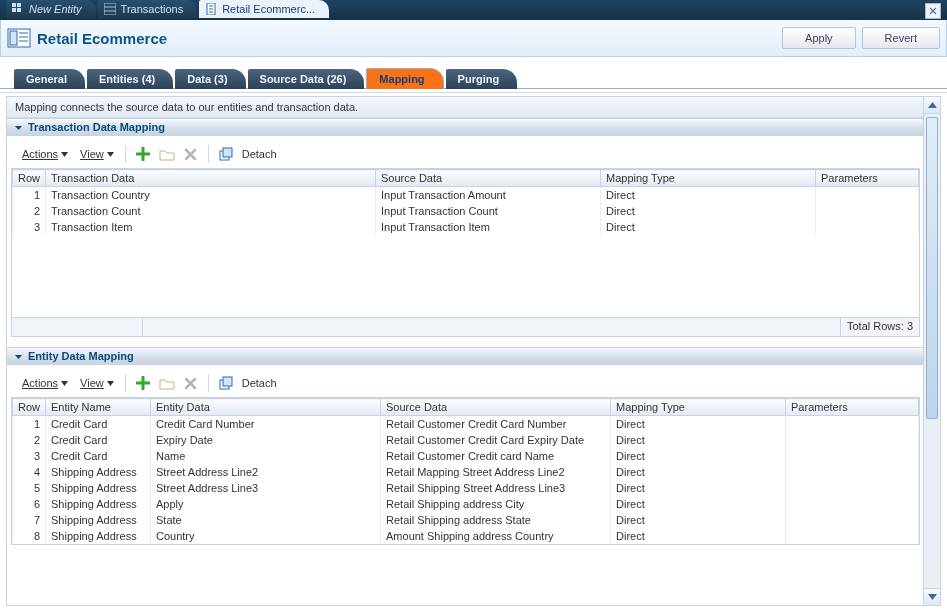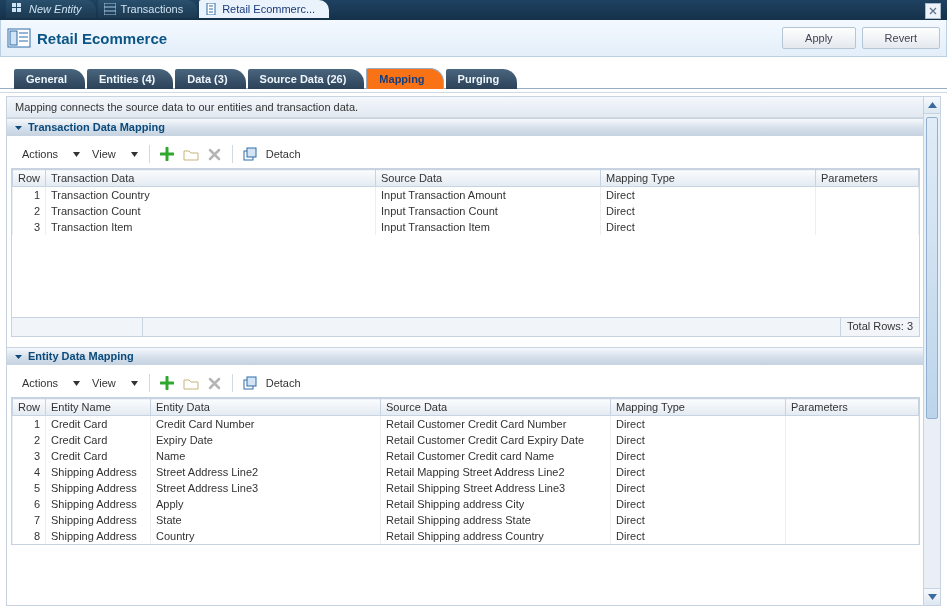--- a/index.html
+++ b/index.html
@@ -37,21 +37,21 @@
 
   .info-strip{background:linear-gradient(#f4f7fb,#e2e9f1);border-bottom:1px solid #d0dae4;padding:4px 8px;color:#333;}
 
   .section-head{background:linear-gradient(#f6f9fc,#d6e0eb 55%,#c7d4e1);border-top:1px solid #c7d3e0;border-bottom:1px solid #c7d3e0;padding:2px 6px;color:#0b4a7b;font-weight:bold;display:flex;align-items:center;gap:4px;}
   .disclosure{width:11px;height:11px;display:inline-flex;align-items:center;justify-content:center;}
 
   .section-body{padding:6px 4px 0 4px;}
   .hint{padding:2px 2px 10px 2px;color:#333;}
 
   .toolbar{display:flex;align-items:center;gap:2px;padding:2px 0 4px 6px;}
-  .toolbar .menu-btn{display:flex;align-items:center;gap:15px;padding:2px 5px;border-radius:2px;}
+  .toolbar .menu-btn{display:flex;align-items:center;gap:3px;padding:2px 5px;border-radius:2px;text-decoration:underline;}
   .toolbar .sep{width:1px;height:18px;background:#cfd9e3;margin:0 4px;}
   .toolbar .icon-btn{width:22px;height:20px;display:flex;align-items:center;justify-content:center;border-radius:2px;}
   .toolbar .detach-label{margin-left:3px;color:#333;}
 
   table.grid{border-collapse:collapse;width:100%;font-size:11px;}
   table.grid th{background:linear-gradient(#fafcfe,#e3eaf2);border:1px solid #c7d3e0;padding:2px 5px;text-align:left;font-weight:normal;color:#333;}
   table.grid td{border-left:1px solid #eceff2;border-right:1px solid #eceff2;padding:2px 5px;white-space:nowrap;}
 
   .grid-block{border:1px solid #c7d3e0;}
   .grid-scrollarea{height:148px;overflow:auto;}
@@ -362,21 +362,21 @@
                   <td>Shipping Address</td>
                   <td>State</td>
                   <td>Retail Shipping address State</td>
                   <td>Direct</td>
                   <td></td>
                 </tr>
                 <tr>
                   <td style="text-align:right">8</td>
                   <td>Shipping Address</td>
                   <td>Country</td>
-                  <td>Retail Shipping address Country</td>
+                  <td>Amount Shipping address Country</td>
                   <td>Direct</td>
                   <td></td>
                 </tr>
               </tbody>
           </table>
         </div>
       </div>
     </div>
 
   </div>

